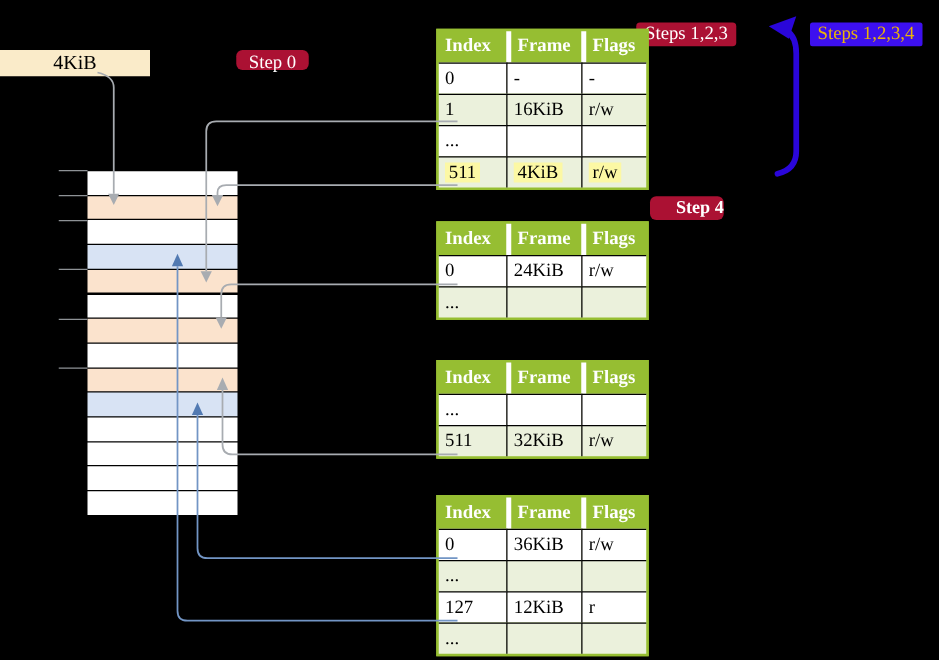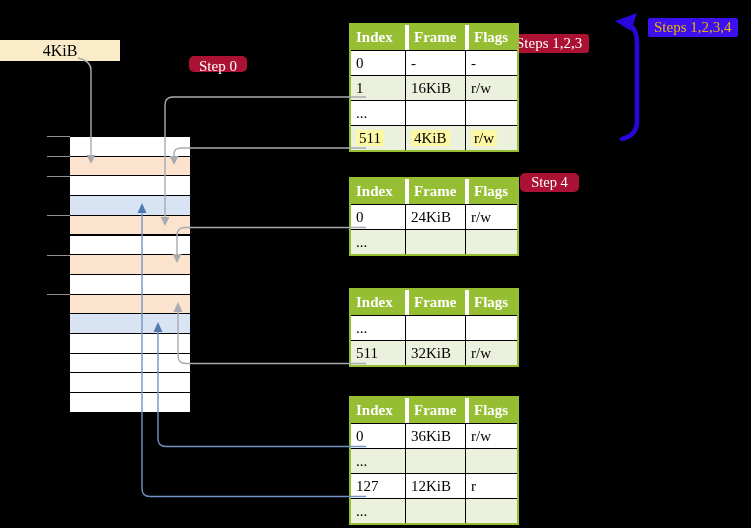--- a/index.html
+++ b/index.html
@@ -9,29 +9,29 @@
     --gray:#A8ACB1; --steel:#7295C5; --steelhead:#527AB2;
   }
   html,body{margin:0;padding:0;background:#000;}
   #stage{
     position:relative;width:751px;height:528px;background:#000;overflow:hidden;
     font-family:"Liberation Serif","DejaVu Serif",serif;color:#000;
   }
   .label{position:absolute;white-space:nowrap;}
   #frame-label{left:0;top:40px;width:120px;height:21px;background:var(--cream);
     text-align:center;line-height:21px;font-size:16px;}
-  .badge{background:var(--crimson);color:#fff;margin-top:16px;}
+  .badge{background:var(--crimson);color:#fff;}
   #step0{left:189px;top:40px;width:58px;height:16px;border-radius:5px;
     text-align:center;line-height:20px;font-size:15px;}
   #steps123{left:509px;top:18px;height:19px;padding:0 7px;border-radius:3px;
     line-height:19px;font-size:15px;}
   #steps1234{left:648px;top:18px;height:19px;padding:0 6px;border-radius:2px;
     line-height:19px;font-size:15px;background:var(--violet);color:#eab308;}
   #step4{left:520px;top:157px;width:59px;height:19px;border-radius:5px;
-    text-align:center;line-height:19px;font-size:14.5px;}
+    text-align:right;line-height:19px;font-size:14.5px;font-weight:bold;}
 
   
   #memory-strip{position:absolute;left:70px;top:137px;width:120px;height:277px;}
   .mrow{position:absolute;left:0;width:120px;height:18.7px;}
   .mrow.white{background:#ffffff;}
   .mrow.peach{background:var(--peach);}
   .mrow.blue{background:var(--lblue);}
   .tick{position:absolute;left:47px;width:23px;height:1px;background:#8E9296;}
 
   

